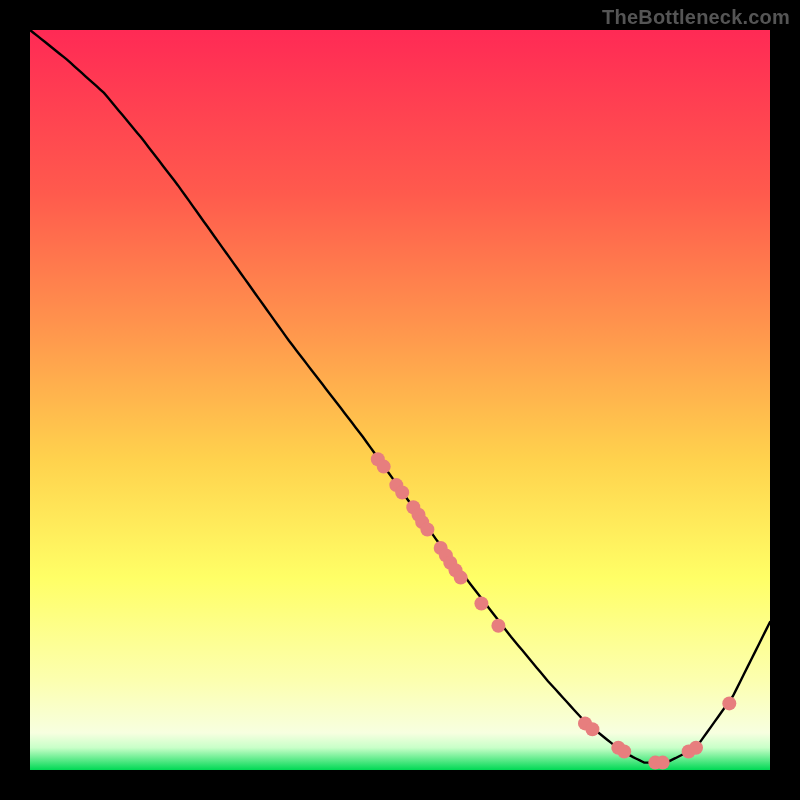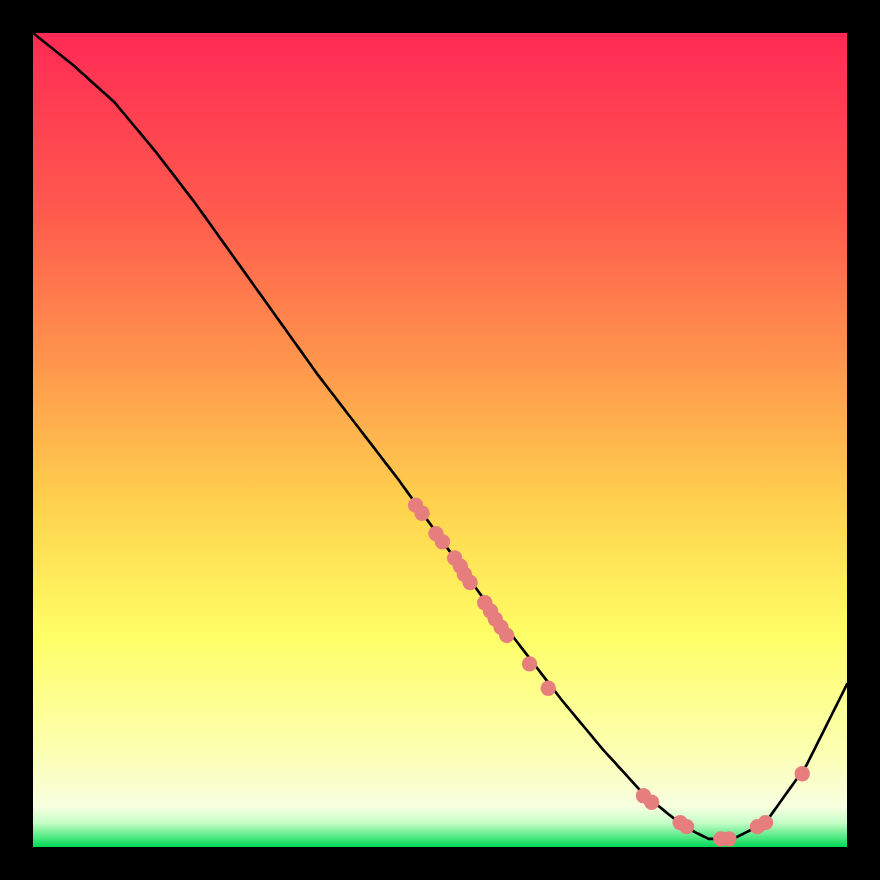--- a/index.html
+++ b/index.html
@@ -76,13 +76,14 @@
           <circle cx="624.2" cy="751.5" r="7" fill="#e77e7e"></circle>
           <circle cx="655.3" cy="762.6" r="7" fill="#e77e7e"></circle>
           <circle cx="662.7" cy="762.6" r="7" fill="#e77e7e"></circle>
           <circle cx="688.6" cy="751.5" r="7" fill="#e77e7e"></circle>
           <circle cx="696.0" cy="747.8" r="7" fill="#e77e7e"></circle>
           <circle cx="729.3" cy="703.4" r="7" fill="#e77e7e"></circle>
         </g>
     </g>
   </svg>
 
+  <div class="watermark">TheBottleneck.com</div>
 </div>
 
 </body></html>

